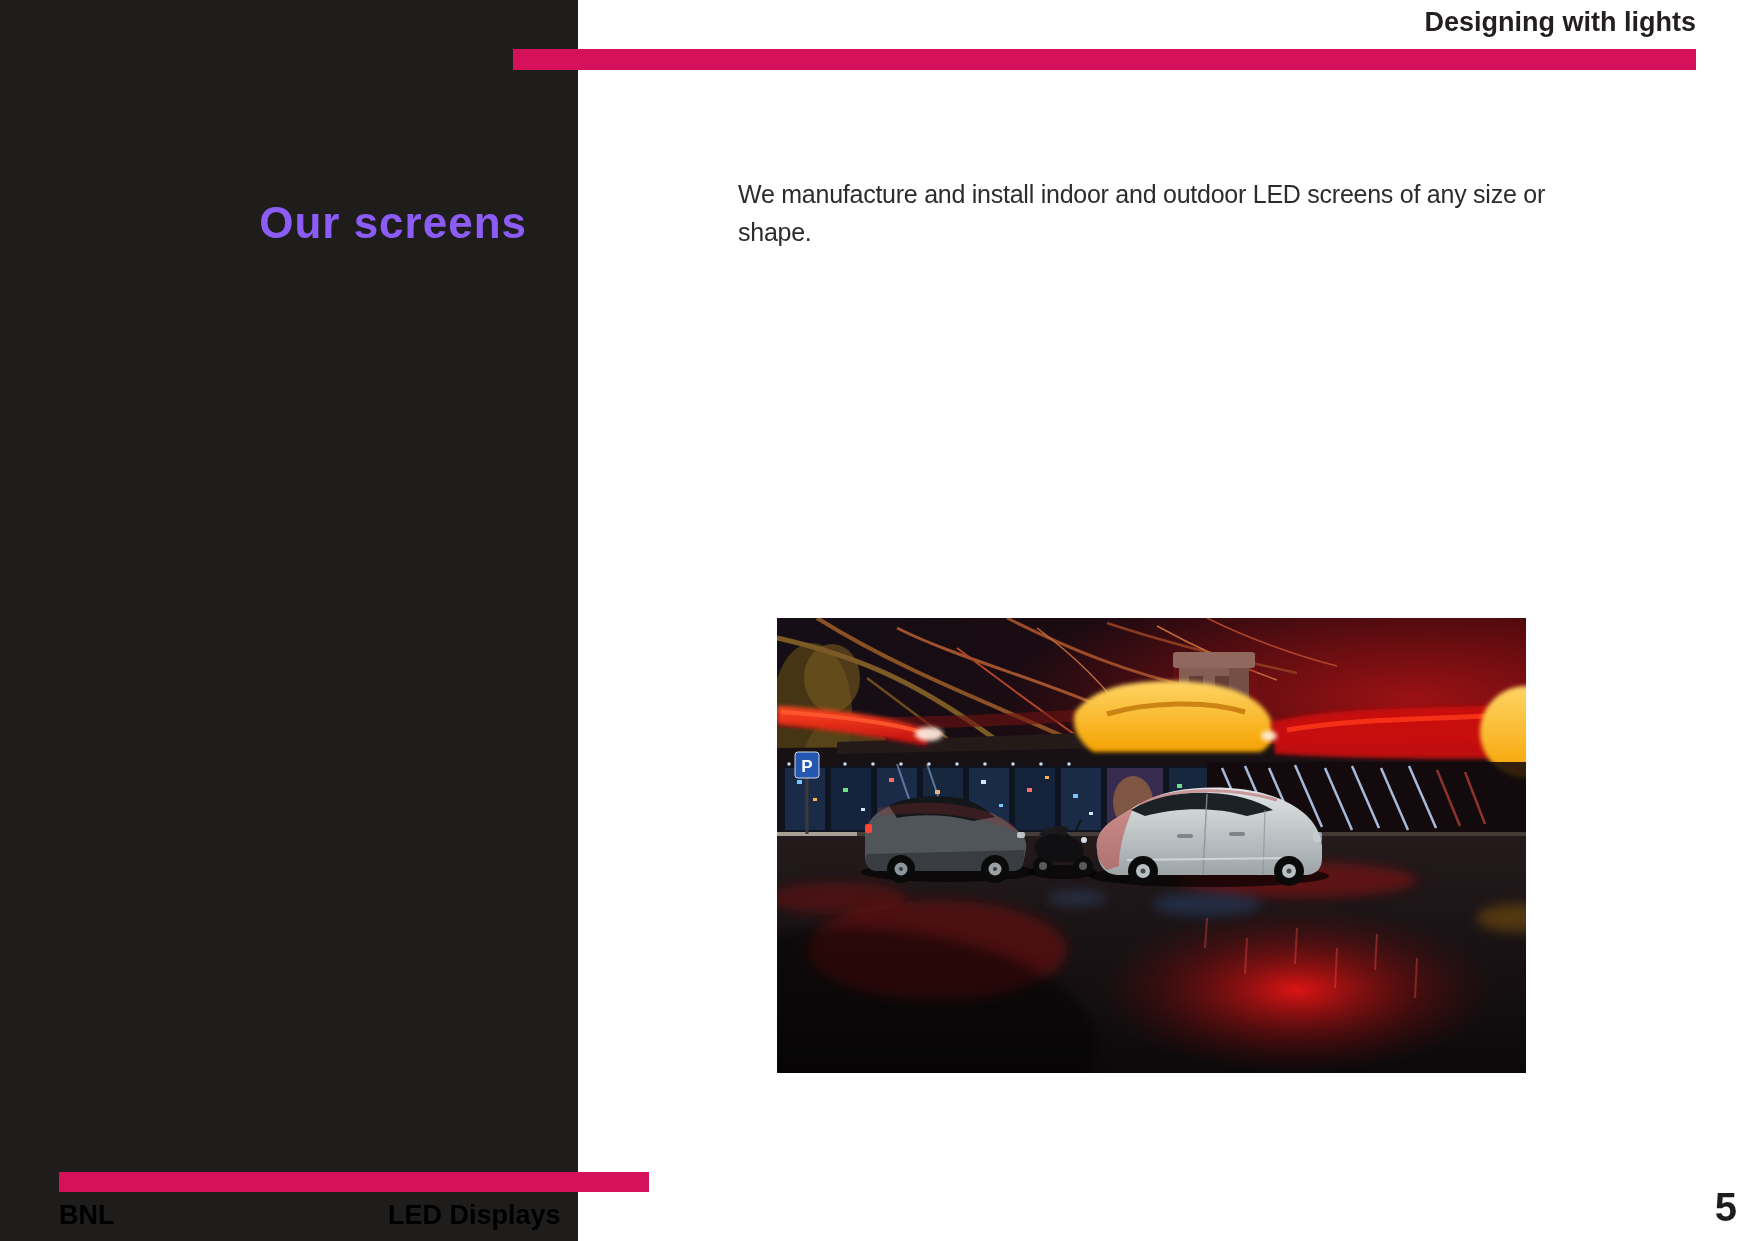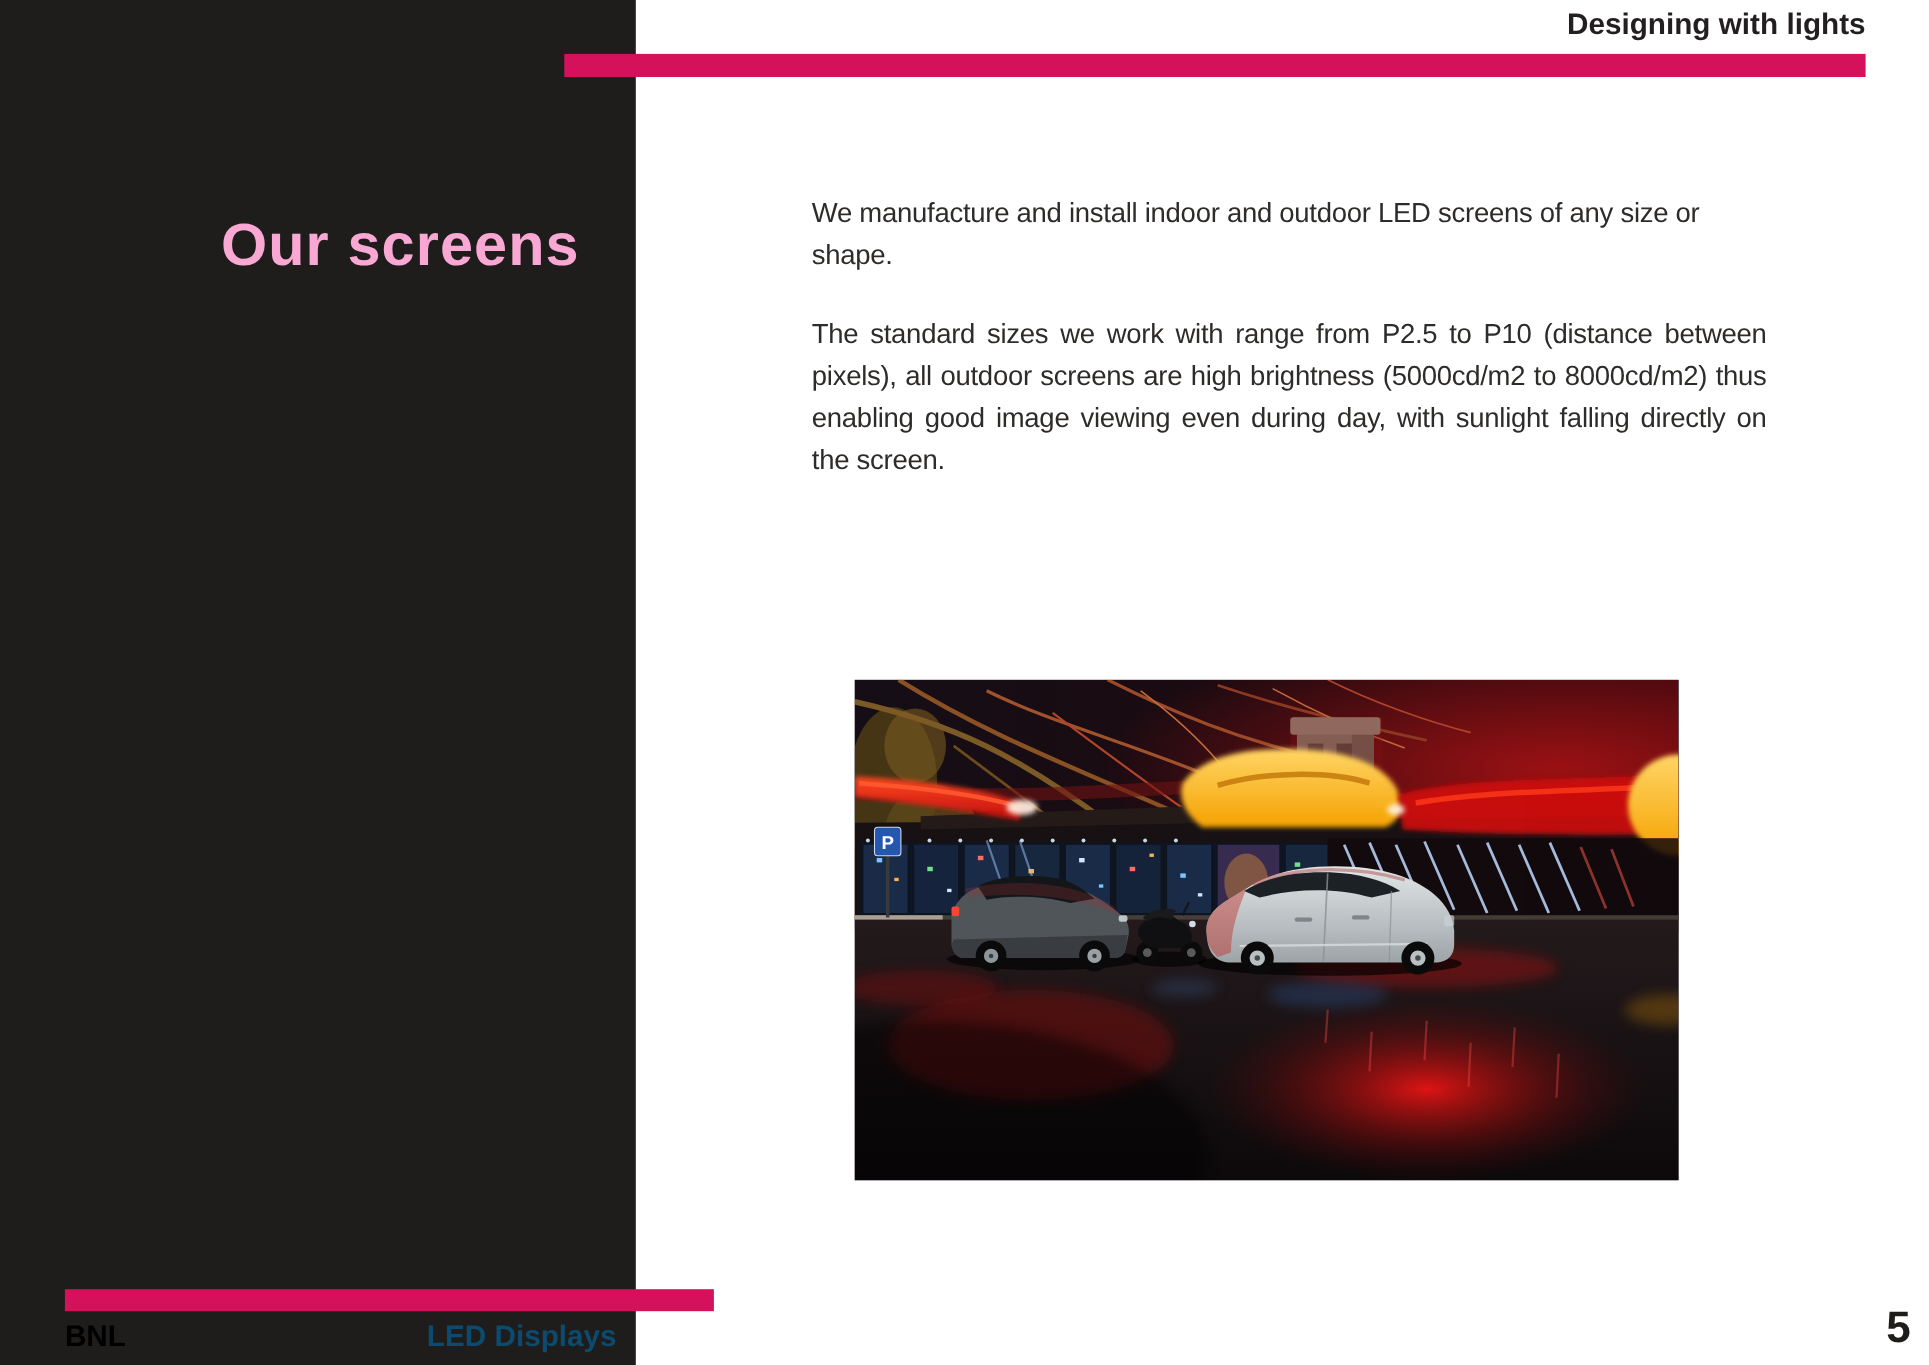--- a/index.html
+++ b/index.html
@@ -11,22 +11,22 @@
   *{margin:0;padding:0;box-sizing:border-box;}
   html,body{background:#ffffff;}
   body{font-family:"Liberation Sans", sans-serif;}
   .page{
     position:relative;width:1754px;height:1241px;background:#ffffff;overflow:hidden;
   }
   .side-panel{
     position:absolute;left:0;top:0;width:578px;height:1241px;background:var(--panel);
   }
   .panel-title{
-    position:absolute;top:193px;right:51px;color:#f9a8d4;
-    font-size:54px;font-weight:800;letter-spacing:1px;line-height:60px;white-space:nowrap;
+    position:absolute;top:193px;right:51px;color:#8b5cf6;
+    font-size:44px;font-weight:800;letter-spacing:1px;line-height:60px;white-space:nowrap;
   }
   .header-title{
     position:absolute;top:5px;right:58px;color:var(--heading);
     font-size:27px;font-weight:700;line-height:34px;white-space:nowrap;margin-left:15px;
   }
   .top-bar{
     position:absolute;left:513px;top:49px;width:1183px;height:21px;background:var(--accent);
   }
   .content{
     position:absolute;left:718px;top:175px;width:868px;color:var(--body-text);
@@ -38,41 +38,40 @@
     position:absolute;left:777px;top:618px;width:749px;height:455px;overflow:hidden;background:#120b10;
   }
   .photo svg{display:block;width:749px;height:455px;}
   .bottom-bar{
     position:absolute;left:59px;top:1172px;width:590px;height:20px;background:var(--accent);
   }
   .brand-label{
     position:absolute;left:59px;top:1200px;color:#000000;font-size:27px;font-weight:700;line-height:30px;
   }
   .product-label{
-    position:absolute;left:388px;top:1200px;color:#0c4a6e;font-size:27px;font-weight:700;line-height:30px;
+    position:absolute;left:388px;top:1200px;color:#000000;font-size:27px;font-weight:700;line-height:30px;
   }
   .page-number{
     position:absolute;right:17px;top:1186px;color:var(--panel);font-size:40px;font-weight:800;line-height:42px;
   }
 </style>
 </head>
 <body>
 
 <div class="page">
 
   <div class="side-panel">
     <div class="panel-title">Our screens</div>
   </div>
 
   <div class="header-title">Designing with lights</div>
   <div class="top-bar"></div>
 
   <div class="content">
     <p class="p1">We manufacture and install indoor and outdoor LED screens of any size or shape.</p>
-    <p class="p2">The standard sizes we work with range from P2.5 to P10 (distance between pixels), all outdoor screens are high brightness (5000cd/m2 to 8000cd/m2) thus enabling good image viewing even during day, with sunlight falling directly on the screen.</p>
   </div>
 
   <div class="photo">
     <svg viewBox="0 0 749 455" aria-hidden="true">
       <defs>
         <linearGradient id="sky" x1="0" y1="0" x2="1" y2="0">
           <stop offset="0" stop-color="#150e16"></stop>
             <stop offset="0.5" stop-color="#1c0a10"></stop>
             <stop offset="1" stop-color="#2e070c"></stop>
         </linearGradient>

